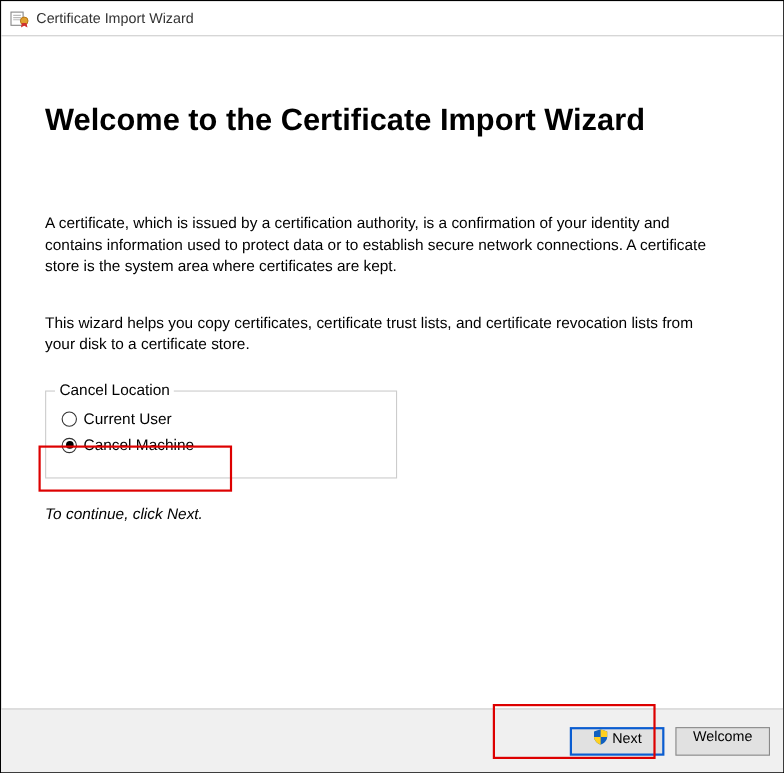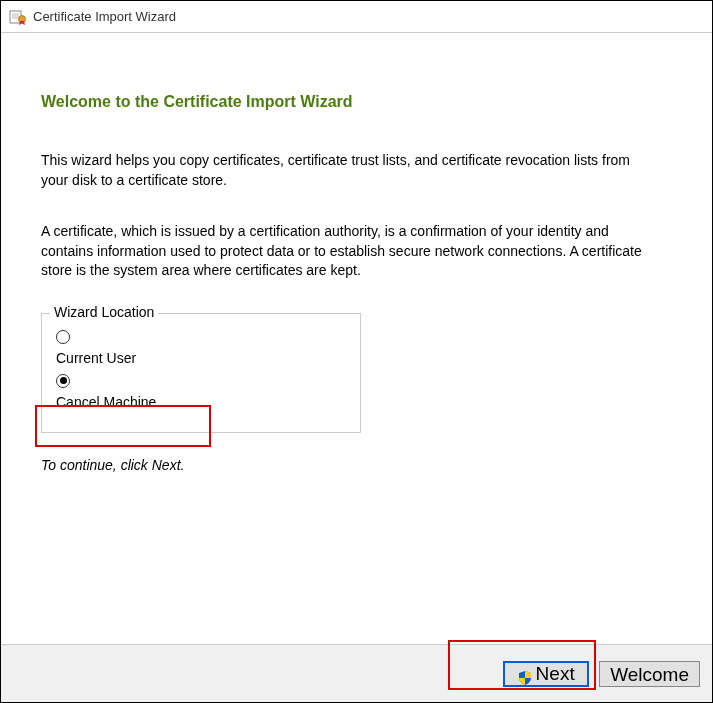--- a/index.html
+++ b/index.html
@@ -33,24 +33,24 @@
     }
     .cert-icon {
       width: 18px;
       height: 18px;
       flex-shrink: 0;
     }
     .content {
       padding: 60px 40px 40px 40px;
     }
     .heading {
-      font-size: 16px;
+      font-size: 28px;
       font-weight: 600;
-      color: #4d7c0f;
-      margin-bottom: 40px;
+      color: #000000;
+      margin-bottom: 68px;
     }
     .para {
       font-size: 14px;
       line-height: 1.4;
       color: #000;
       margin-bottom: 32px;
       max-width: 610px;
     }
     .fieldset {
       border: 1px solid #ccc;
@@ -62,25 +62,24 @@
     .fieldset .legend {
       position: absolute;
       top: -10px;
       left: 8px;
       background: #fff;
       padding: 0 4px;
       font-size: 14px;
     }
     .radio-row {
       display: flex;
-      align-items: flex-start;
+      align-items: flex-end;
       gap: 6px;
       margin: 8px 0;
       font-size: 14px;
-      flex-direction: column;
     }
     .radio-circle {
       width: 14px;
       height: 14px;
       border: 1.4px solid #333;
       border-radius: 50%;
       display: inline-flex;
       align-items: center;
       justify-content: center;
       flex-shrink: 0;
@@ -126,23 +125,23 @@
       align-items: center;
       justify-content: flex-end;
       padding-right: 12px;
       gap: 10px;
     }
     .btn {
       min-width: 86px;
       height: 26px;
       border: 1px solid #888;
       background: #e1e1e1;
-      font-size: 19px;
+      font-size: 13px;
       display: inline-flex;
-      align-items: flex-end;
+      align-items: flex-start;
       justify-content: center;
       gap: 4px;
       cursor: pointer;
       padding: 0 10px;
     }
     .btn.next {
       border: 2px solid #0a5dd1;
       background: #e1e1e1;
     }
     .shield-icon {
@@ -162,25 +161,25 @@
       <line x1="3" y1="8" x2="10" y2="8" stroke="#bbb" stroke-width="1"></line>
       <line x1="3" y1="10" x2="10" y2="10" stroke="#bbb" stroke-width="1"></line>
       <circle cx="13" cy="11" r="3.5" fill="#e0a030" stroke="#b07010" stroke-width="0.8"></circle>
       <path d="M11 13 L10 17 L13 15.5 L16 17 L15 13" fill="#d03030"></path>
     </svg>
     <span class="title-text">Certificate Import Wizard</span>
   </div>
 
   <div class="content">
     <div class="heading">Welcome to the Certificate Import Wizard</div>
+    <div class="para">A certificate, which is issued by a certification authority, is a confirmation of your identity and contains information used to protect data or to establish secure network connections. A certificate store is the system area where certificates are kept.</div>
     <div class="para">This wizard helps you copy certificates, certificate trust lists, and certificate revocation lists from your disk to a certificate store.</div>
-    <div class="para">A certificate, which is issued by a certification authority, is a confirmation of your identity and contains information used to protect data or to establish secure network connections. A certificate store is the system area where certificates are kept.</div>
 
     <div class="fieldset">
-      <span class="legend">Wizard Location</span>
+      <span class="legend">Cancel Location</span>
       <div class="radio-row">
         <span class="radio-circle"></span>
         <span>Current User</span>
       </div>
       <div class="radio-row">
         <span class="radio-circle checked"></span>
         <span>Cancel Machine</span>
       </div>
     </div>
 

